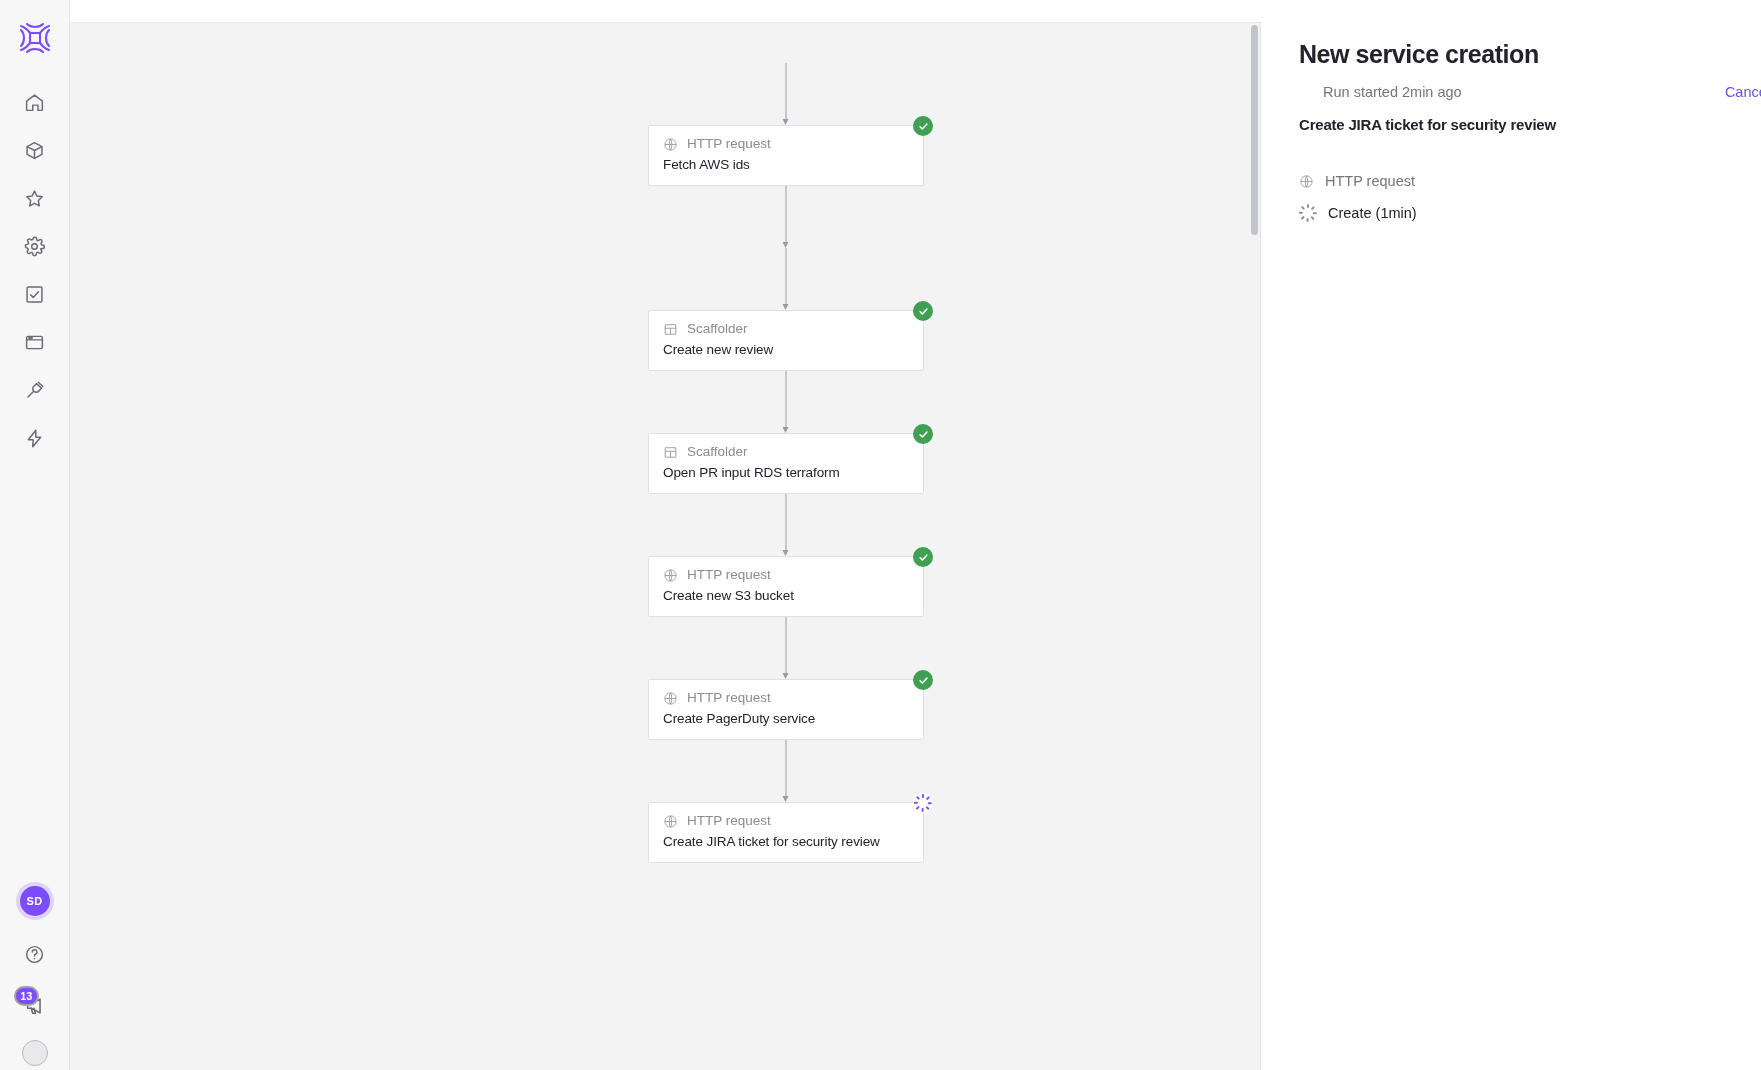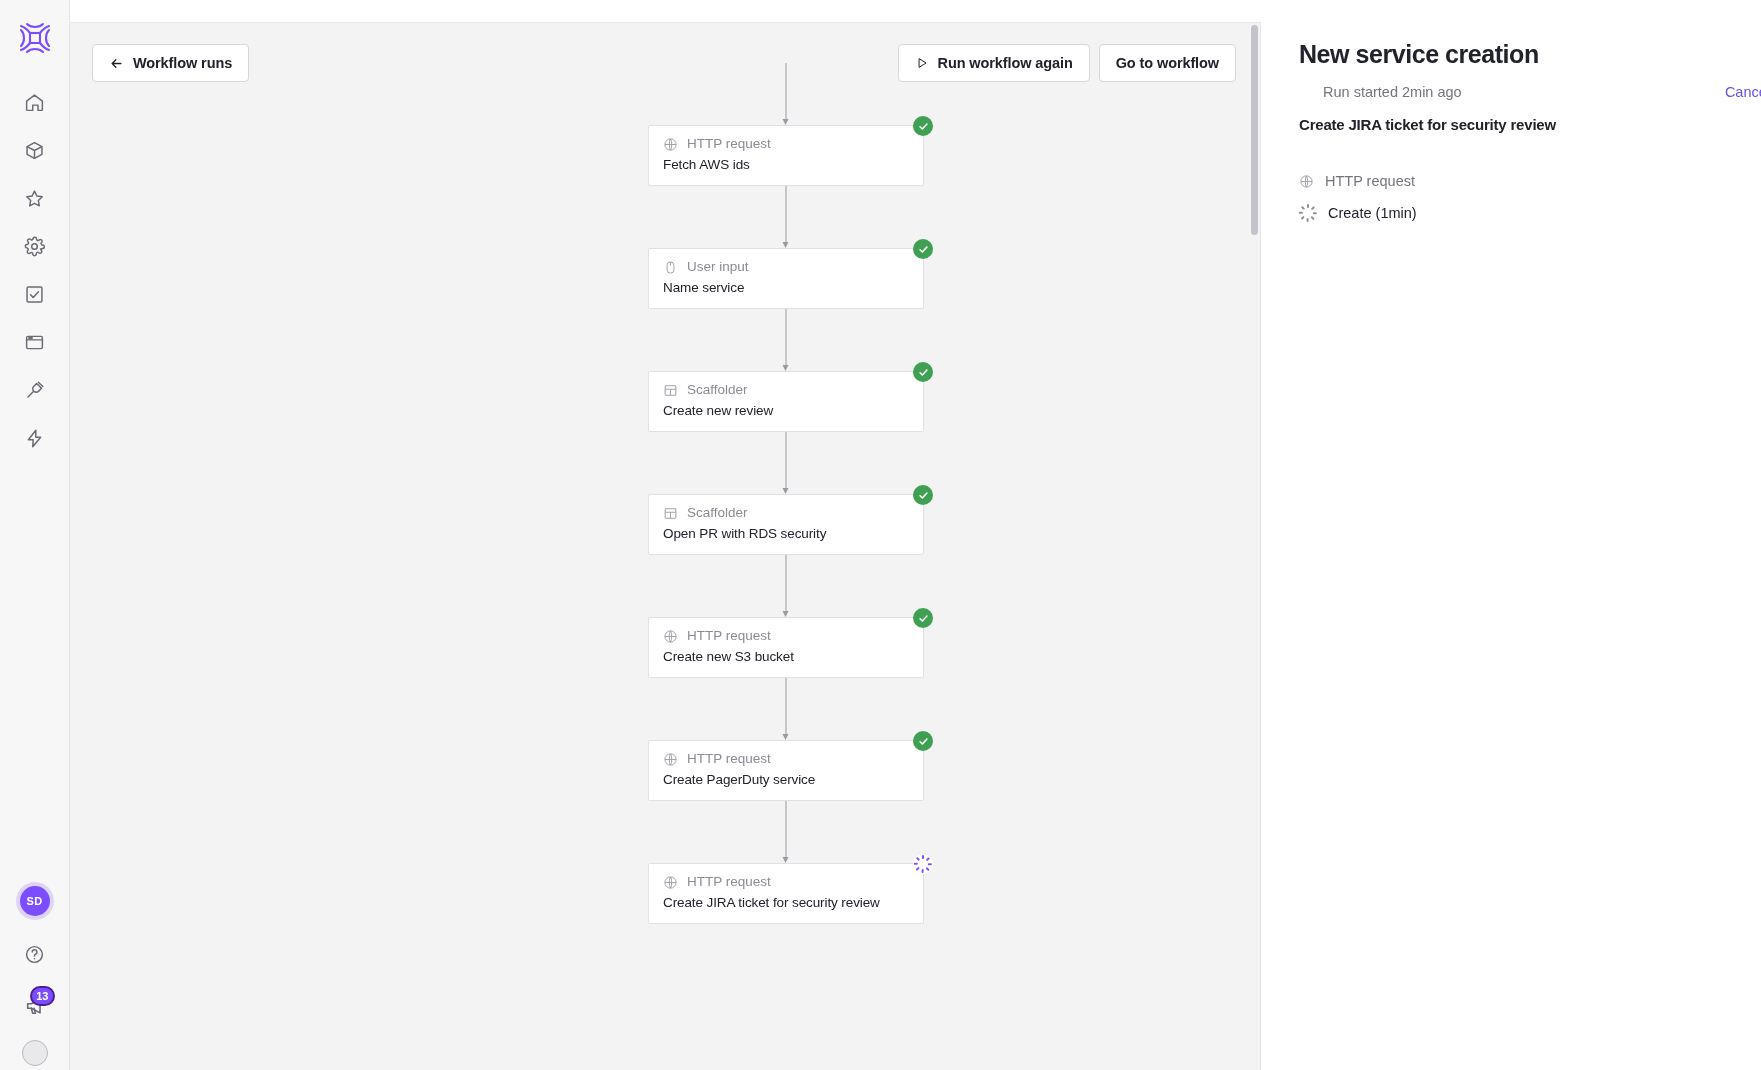--- a/index.html
+++ b/index.html
@@ -64,30 +64,30 @@
     display: flex; align-items: center; justify-content: center;
     margin-bottom: 16px;
     box-shadow: 0 0 0 4px rgba(124,77,255,0.20);
     cursor: pointer;
     letter-spacing: .3px;
   }
   .rail-bottom .rail-item { margin-bottom: 8px; }
   .megaphone-wrap { position: relative; }
   .badge-count {
     position: absolute;
-    top: 2px; right: 2px;
+    top: 2px; right: 18px;
     min-width: 20px; height: 20px;
     border-radius: 10px;
     background: #7c4dff;
     color: #fff;
     font-size: 11px;
     font-weight: bold;
     display: flex; align-items: center; justify-content: center;
     padding: 0 4px;
-    border: 2px solid #4c1d95;
+    border: 2px solid #a3a3a3;
   }
   .rail-circle {
     width: 26px; height: 26px; border-radius: 50%;
     border: 1.5px solid #b9b9c0;
     background: #e9e9ec;
     margin-top: 4px;
   }
 
   
   .main {
@@ -409,35 +409,20 @@
                 <circle cx="12" cy="12" r="9"></circle>
                   <path d="M3 12h18M12 3c2.6 3 2.6 15 0 18M12 3c-2.6 3-2.6 15 0 18"></path>
               </svg>
               <span>HTTP request</span>
             </div>
             <div class="node-title">Fetch AWS ids</div>
           </div>
 
           <div class="edge"></div>
 
-          <div class="node">
-            <div class="status success">
-              <svg width="11" height="11" viewBox="0 0 24 24" fill="none" stroke="#ffffff" stroke-width="3.4" stroke-linecap="round" stroke-linejoin="round">
-                  <path d="M4.5 12.5 L9.5 17.5 L19.5 6.5"></path>
-                </svg>
-            </div>
-            <div class="node-type">
-              <svg class="icon-16" viewBox="0 0 24 24" fill="none" stroke="currentColor" stroke-width="1.6" stroke-linejoin="round">
-                <rect x="6.5" y="3" width="11" height="18" rx="5.5"></rect>
-                  <path d="M12 3 v6"></path>
-              </svg>
-              <span>User input</span>
-            </div>
-            <div class="node-title">Name service</div>
-          </div>
 
           <div class="edge"></div>
 
           <div class="node">
             <div class="status success">
               <svg width="11" height="11" viewBox="0 0 24 24" fill="none" stroke="#ffffff" stroke-width="3.4" stroke-linecap="round" stroke-linejoin="round">
                   <path d="M4.5 12.5 L9.5 17.5 L19.5 6.5"></path>
                 </svg>
             </div>
             <div class="node-type">
@@ -458,21 +443,21 @@
                   <path d="M4.5 12.5 L9.5 17.5 L19.5 6.5"></path>
                 </svg>
             </div>
             <div class="node-type">
               <svg class="icon-16" viewBox="0 0 24 24" fill="none" stroke="currentColor" stroke-width="1.7">
                 <rect x="3.5" y="4.5" width="17" height="15" rx="1.3"></rect>
                   <path d="M3.5 10h17M12 10v9.5"></path>
               </svg>
               <span>Scaffolder</span>
             </div>
-            <div class="node-title">Open PR with RDS security</div>
+            <div class="node-title">Open PR input RDS terraform</div>
           </div>
 
           <div class="edge"></div>
 
           <div class="node">
             <div class="status success">
               <svg width="11" height="11" viewBox="0 0 24 24" fill="none" stroke="#ffffff" stroke-width="3.4" stroke-linecap="round" stroke-linejoin="round">
                   <path d="M4.5 12.5 L9.5 17.5 L19.5 6.5"></path>
                 </svg>
             </div>
@@ -525,40 +510,20 @@
                   <path d="M3 12h18M12 3c2.6 3 2.6 15 0 18M12 3c-2.6 3-2.6 15 0 18"></path>
               </svg>
               <span>HTTP request</span>
             </div>
             <div class="node-title">Create JIRA ticket for security review</div>
           </div>
 
         </div>
       </div>
 
-      <div class="toolbar">
-        <button class="btn">
-          <svg width="15" height="15" viewBox="0 0 24 24" fill="none" stroke="currentColor" stroke-width="2.1" stroke-linecap="round" stroke-linejoin="round">
-            <path d="M19 12H5M11 6l-6 6 6 6"></path>
-          </svg>
-          <span>Workflow runs</span>
-        </button>
-
-        <div class="toolbar-right">
-          <button class="btn">
-            <svg width="14" height="14" viewBox="0 0 24 24" fill="none" stroke="currentColor" stroke-width="1.7" stroke-linejoin="round">
-              <path d="M7 4.5 L19 12 L7 19.5 Z"></path>
-            </svg>
-            <span>Run workflow again</span>
-          </button>
-          <button class="btn">
-            <span>Go to workflow</span>
-          </button>
-        </div>
-      </div>
 
     </div>
   </section>
 
   <aside class="panel">
     <h1 class="panel-title">New service creation</h1>
 
     <div class="panel-meta">
       <span class="panel-meta-left">Run started 2min ago</span>
       <a class="link">Cancel run</a>

